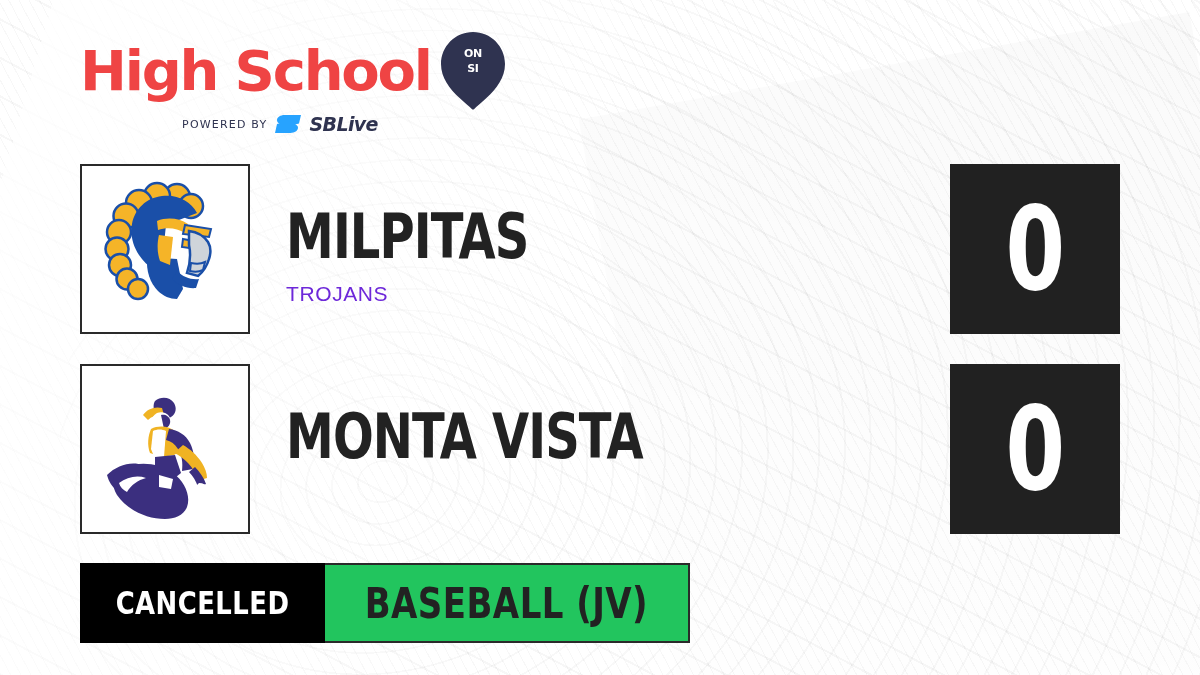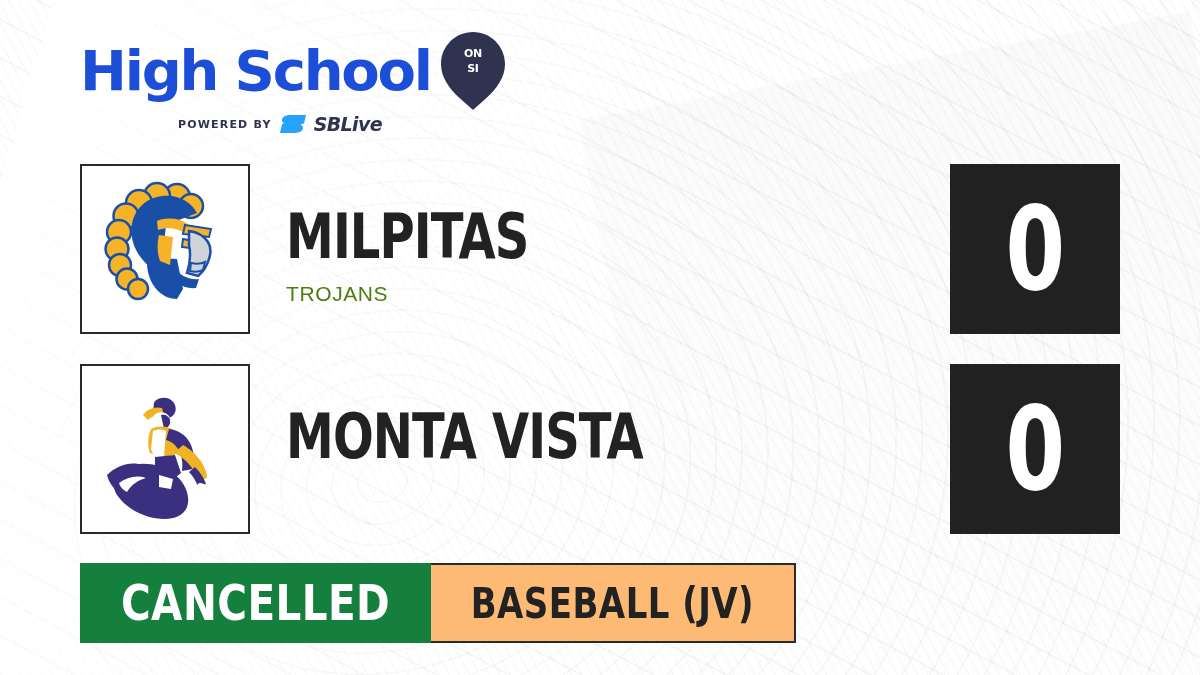--- a/index.html
+++ b/index.html
@@ -71,21 +71,21 @@
   }
 
   
   .brand { position: absolute; left: 80px; top: 32px; }
   .brand-row { display: flex; align-items: center; gap: 10px; }
   .brand-word {
     font-family: "DejaVu Sans", sans-serif;
     font-weight: 700;
     font-size: 56px;
     letter-spacing: -2.2px;
-    color: #1d4ed8;
+    color: #ef4444;
     line-height: 1;
   }
   .pin {
     position: relative;
     width: 64px; height: 78px;
     flex: 0 0 auto;
   }
   .pin svg { display: block; width: 100%; height: 100%; }
   .pin-text {
     position: absolute;
@@ -99,21 +99,21 @@
     letter-spacing: -.5px;
   }
   .powered {
     display: flex; align-items: center; justify-content: center;
     gap: 8px;
     margin-top: 4px;
     width: 400px;
   }
   .powered-label {
     font-family: "DejaVu Sans", sans-serif;
-    font-weight: 700;
+    font-weight: 400;
     font-size: 11px;
     letter-spacing: 1.2px;
     color: #2f3350;
   }
   .sbl {
     display: flex; align-items: flex-end; gap: 8px;
   }
   .sbl-mark { display: block; }
   .sbl-word {
     font-family: "DejaVu Sans", sans-serif;
@@ -158,21 +158,21 @@
     transform: scaleX(.86);
     transform-origin: left center;
     white-space: nowrap;
   }
   .team-mascot {
     margin-top: 14px;
     font-family: "Liberation Sans", sans-serif;
     font-weight: 400;
     font-size: 21px;
     letter-spacing: .6px;
-    color: #4d7c0f;
+    color: #6d28d9;
   }
 
   
   .score-box {
     position: absolute;
     left: 950px;
     width: 170px; height: 170px;
     background: #212121;
     display: flex;
     align-items: center;
@@ -192,32 +192,32 @@
   
   .status-bar {
     position: absolute;
     left: 80px;
     top: 563px;
     height: 80px;
     display: flex;
     align-items: stretch;
   }
   .status-state {
-    background: #15803d;
+    background: #000000;
     color: #ffffff;
     display: flex; align-items: center; justify-content: center;
     padding: 16px 26px;
     font-family: "DejaVu Sans Condensed", "Liberation Sans Narrow", "Liberation Sans", sans-serif;
     font-weight: 700;
-    font-size: 50px;
+    font-size: 32px;
     letter-spacing: .5px;
   }
   .status-state span { display: block; transform: scaleX(.9); }
   .status-sport {
-    background: #fdba74;
+    background: #22c55e;
     border: 2px solid #2a2a2a;
     border-left: none;
     color: #222222;
     display: flex; align-items: center; justify-content: center;
     padding: 0 24px;
     font-family: "DejaVu Sans Condensed", "Liberation Sans Narrow", "Liberation Sans", sans-serif;
     font-weight: 700;
     font-size: 42px;
     letter-spacing: .5px;
   }

